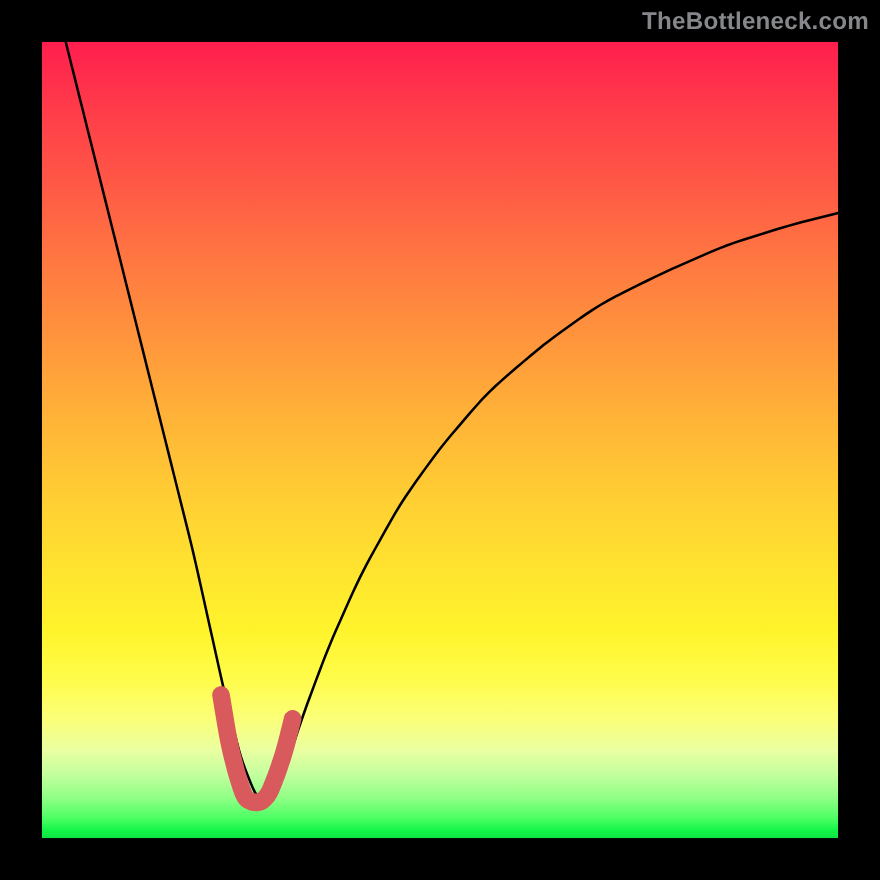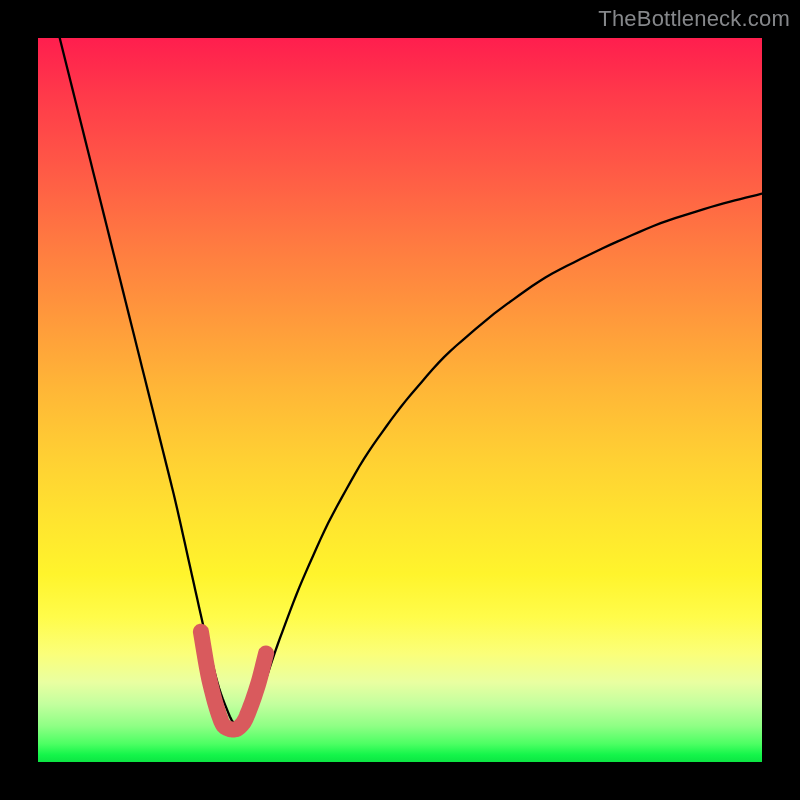--- a/index.html
+++ b/index.html
@@ -59,21 +59,21 @@
     top: 0;
     width: 724px;
     height: 724px;
   }
   .watermark {
     position: absolute;
     top: 6px;
     right: 10px;
     font-family: Arial, Helvetica, sans-serif;
     font-size: 22px;
-    font-weight: 400;
+    font-weight: 700;
     color: #85878a;
     letter-spacing: 0.2px;
   }
 </style>
 </head>
 <body>
 
 <div class="frame">
   <div class="plot-area">
     <div class="gradient"></div>

